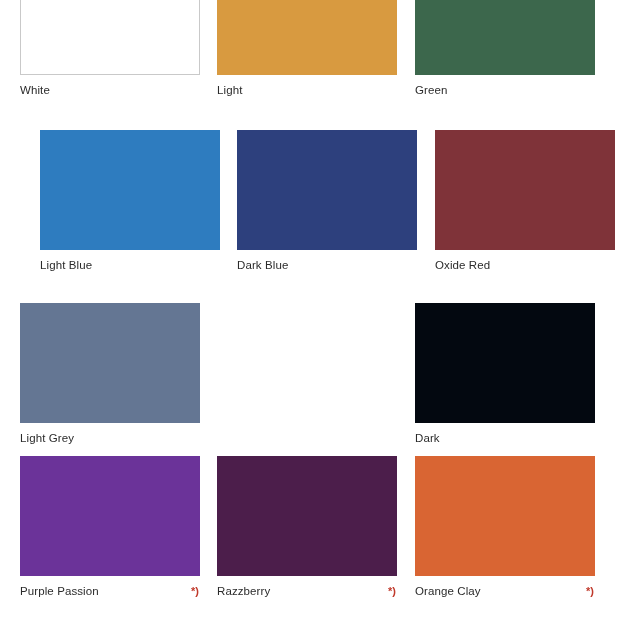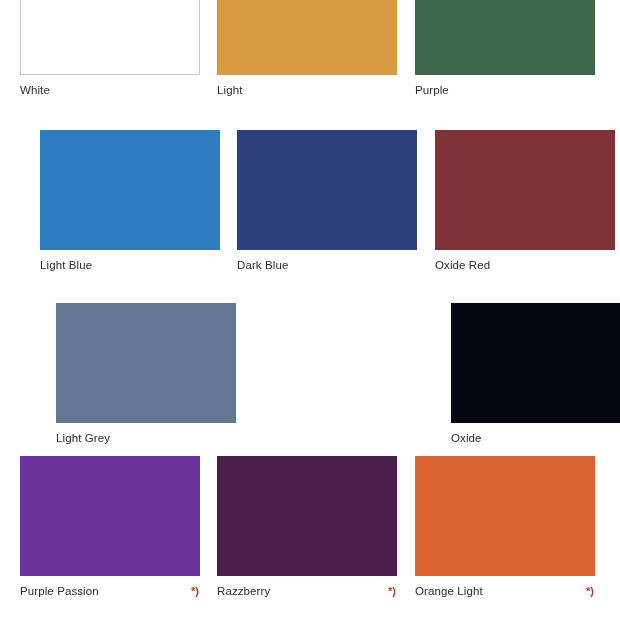--- a/index.html
+++ b/index.html
@@ -28,21 +28,21 @@
   }
 
   
   .col-0 { left: 20px; }
   .col-1 { left: 217px; }
   .col-2 { left: 415px; }
 
   
   .row-0 { top: -28px; }
   .row-1 { top: 130px; padding-left: 20px; }
-  .row-2 { top: 303px; margin-left: 36px; }
+  .row-2 { top: 303px; }
   .row-3 { top: 456px; }
 
   .swatch-chip {
     width: 180px;
     height: 103px;
     display: block;
   }
   .row-1 .swatch-chip,
   .row-2 .swatch-chip,
   .row-3 .swatch-chip {
@@ -92,21 +92,21 @@
     <div class="swatch-cell row-0 col-1">
       <div class="swatch-chip" style="background: rgb(216, 154, 64);"></div>
       <div class="swatch-label-row">
         <span class="swatch-label">Light</span>
         <span class="swatch-footnote hidden" style="color: rgb(192, 57, 43);"></span>
       </div>
     </div>
     <div class="swatch-cell row-0 col-2">
       <div class="swatch-chip" style="background: rgb(60, 103, 76);"></div>
       <div class="swatch-label-row">
-        <span class="swatch-label">Purple</span>
+        <span class="swatch-label">Green</span>
         <span class="swatch-footnote hidden" style="color: rgb(192, 57, 43);"></span>
       </div>
     </div>
     <div class="swatch-cell row-1 col-0">
       <div class="swatch-chip" style="background: rgb(46, 124, 191);"></div>
       <div class="swatch-label-row">
         <span class="swatch-label">Light Blue</span>
         <span class="swatch-footnote hidden" style="color: rgb(192, 57, 43);"></span>
       </div>
     </div>
@@ -127,38 +127,38 @@
     <div class="swatch-cell row-2 col-0">
       <div class="swatch-chip" style="background: rgb(100, 118, 147);"></div>
       <div class="swatch-label-row">
         <span class="swatch-label">Light Grey</span>
         <span class="swatch-footnote hidden" style="color: rgb(192, 57, 43);"></span>
       </div>
     </div>
     <div class="swatch-cell row-2 col-2">
       <div class="swatch-chip" style="background: rgb(3, 8, 16);"></div>
       <div class="swatch-label-row">
-        <span class="swatch-label">Oxide</span>
+        <span class="swatch-label">Dark</span>
         <span class="swatch-footnote hidden" style="color: rgb(192, 57, 43);"></span>
       </div>
     </div>
     <div class="swatch-cell row-3 col-0">
       <div class="swatch-chip" style="background: rgb(107, 51, 153);"></div>
       <div class="swatch-label-row">
         <span class="swatch-label">Purple Passion</span>
         <span class="swatch-footnote" style="color: rgb(192, 57, 43);">*)</span>
       </div>
     </div>
     <div class="swatch-cell row-3 col-1">
       <div class="swatch-chip" style="background: rgb(76, 30, 75);"></div>
       <div class="swatch-label-row">
         <span class="swatch-label">Razzberry</span>
         <span class="swatch-footnote" style="color: rgb(192, 57, 43);">*)</span>
       </div>
     </div>
     <div class="swatch-cell row-3 col-2">
       <div class="swatch-chip" style="background: rgb(217, 101, 51);"></div>
       <div class="swatch-label-row">
-        <span class="swatch-label">Orange Light</span>
+        <span class="swatch-label">Orange Clay</span>
         <span class="swatch-footnote" style="color: rgb(192, 57, 43);">*)</span>
       </div>
     </div>
   </div>
 
 </body></html>

